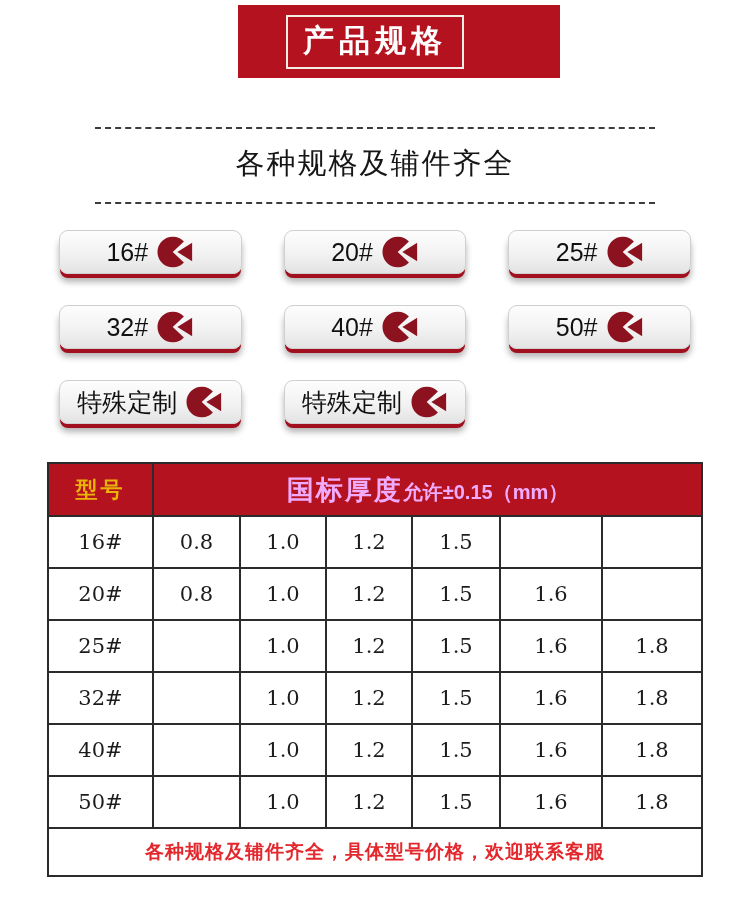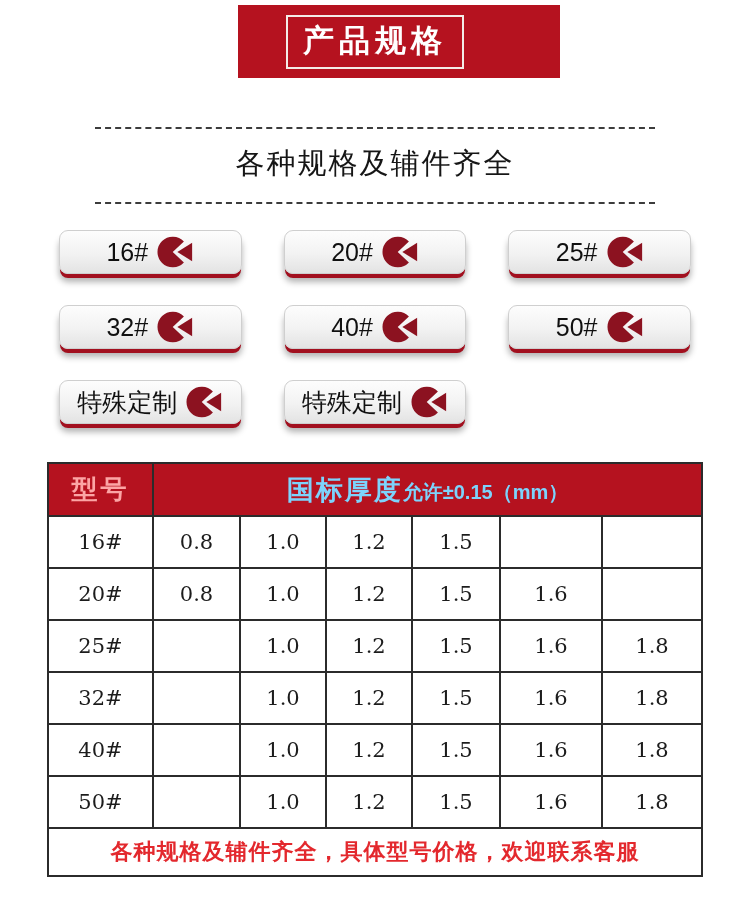--- a/index.html
+++ b/index.html
@@ -83,44 +83,44 @@
     border-collapse: collapse;
     table-layout: fixed;
   }
   .spec-table td, .spec-table th {
     border: 2px solid #2b2b2b;
     text-align: center;
     vertical-align: middle;
   }
   .thead-row { height: 53px; background: #b5121f; }
   .th-model {
-    color: #fca5a5;
-    font-size: 26px;
+    color: #eab308;
+    font-size: 22px;
     font-weight: bold;
     letter-spacing: 3px;
   }
-  .th-thickness { color: #7dd3fc; white-space: nowrap; }
+  .th-thickness { color: #f0abfc; white-space: nowrap; }
   .th-thickness .main {
     font-size: 27px;
     font-weight: bold;
     letter-spacing: 2px;
   }
   .th-thickness .sub {
     font-size: 20px;
     font-weight: bold;
   }
   .body-row { height: 52px; }
   .body-row td {
     font-family: "DejaVu Serif", serif;
     font-size: 21px;
     color: #1c1c1c;
   }
   .footer-row { height: 48px; }
   .footer-row td {
-    font-size: 22px;
+    font-size: 19px;
     font-weight: bold;
     color: #e3282d;
     letter-spacing: 1px;
   }
 </style>
 </head>
 <body>
 
 <div class="banner">
   <div class="banner-frame">

